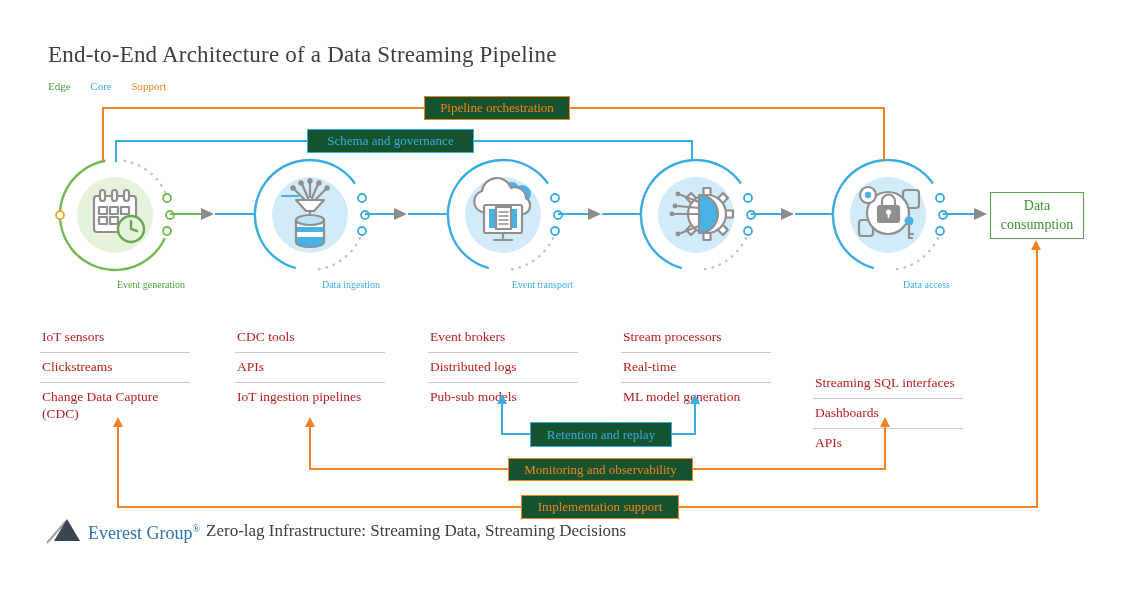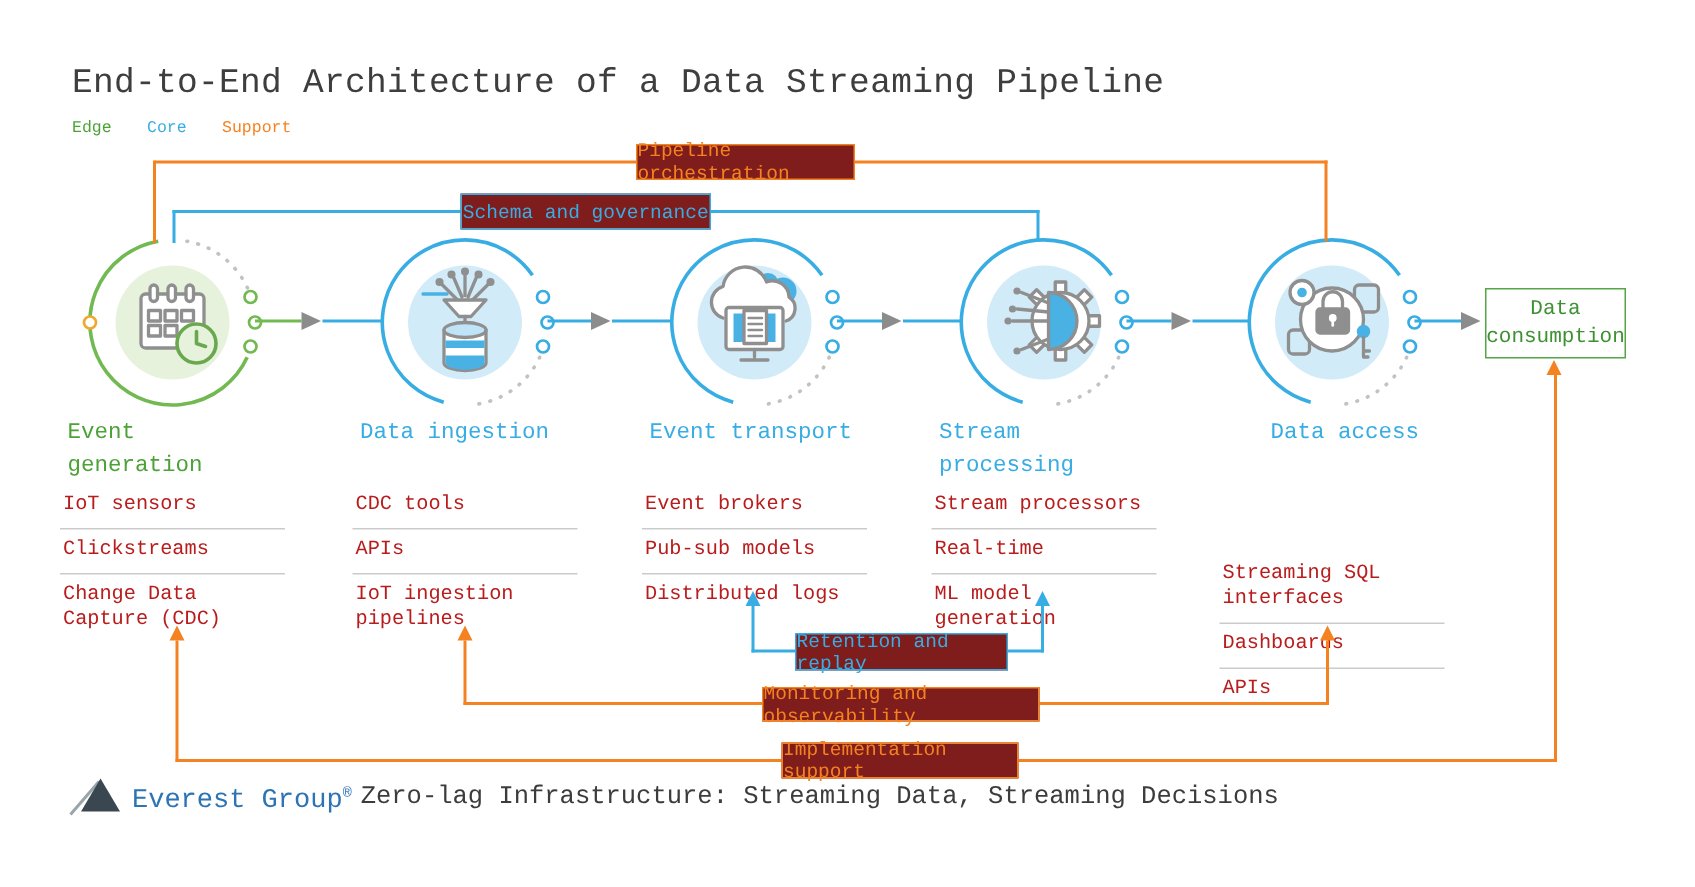--- a/index.html
+++ b/index.html
@@ -1,41 +1,41 @@
 <!DOCTYPE html>
 <html><head>
 <meta charset="utf-8">
 <style>
   html,body{margin:0;padding:0;background:#fff;}
   .canvas{position:relative;width:1108px;height:591px;background:#ffffff;
-          font-family:Liberation Mono, monospace;overflow:hidden;}
+          font-family:Liberation Serif, serif;overflow:hidden;}
   .abs{position:absolute;}
   .title{left:48px;top:42px;font-size:23px;color:#3e3e3e;letter-spacing:.2px;}
   .legend{left:48px;top:80px;font-size:11px;}
   .legend span{margin-right:17px;}
   .lg-edge{color:#4da237;}
   .lg-core{color:#38ade3;}
   .lg-support{color:#f58220;}
   .tagbox{display:flex;align-items:center;justify-content:center;
-          font-size:13px;background:#7f1d1d;box-sizing:border-box;z-index:5;}
+          font-size:13px;background:#14532d;box-sizing:border-box;z-index:5;}
   .tag-orange{border:1.5px solid #f58220;color:#f58220;}
   .tag-blue{border:1.5px solid #38ade3;color:#38ade3;}
   .hline,.vline{z-index:1;}
   .hline{height:2px;}
   .vline{width:2px;}
   .ln-orange{background:#f58220;}
   .ln-blue{background:#38ade3;}
   .ln-green{background:#72b952;}
   .arrow-r{width:0;height:0;border-top:6px solid transparent;border-bottom:6px solid transparent;
            border-left:13px solid #8c8c8c;z-index:2;}
   .arrow-u{width:0;height:0;border-left:5.5px solid transparent;border-right:5.5px solid transparent;
            z-index:2;}
   .au-orange{border-bottom:10px solid #f58220;}
   .au-blue{border-bottom:10px solid #38ade3;}
-  .stage-label{width:140px;text-align:left;font-size:15px;line-height:1.45;}
+  .stage-label{width:140px;text-align:right;font-size:10px;line-height:1.45;}
   .st-green{color:#4da237;}
   .st-blue{color:#38ade3;}
   .stage-list{width:150px;text-align:left;font-size:13.5px;color:#b91c1c;line-height:1.25;}
   .list-item{padding:6px 2px;border-bottom:1px solid #cbcbcb;}
   .list-item:last-child{border-bottom:none;}
   .consumption{display:flex;align-items:center;justify-content:center;text-align:center;
                border:1.5px solid #55a546;color:#3e9132;font-size:14px;line-height:1.3;
                box-sizing:border-box;background:#fff;}
   .footer{left:46px;top:514px;display:flex;align-items:flex-end;}
   .brand{color:#2d74b5;font-size:18px;margin-left:2px;}
@@ -206,37 +206,36 @@
   <div class="abs hline ln-blue" style="left:943px;top:213px;width:31px;"></div>
   <div class="abs arrow-r" style="left:974px;top:208px;"></div>
 
   <div class="abs consumption" style="left:990px;top:192px;width:94px;height:47px;">
     <span>Data consumption</span>
   </div>
 
   <div class="abs stage-label st-green" style="left:45px;top:278px;">Event generation</div>
   <div class="abs stage-label st-blue" style="left:240px;top:278px;">Data ingestion</div>
   <div class="abs stage-label st-blue" style="left:433px;top:278px;">Event transport</div>
-  <div class="abs stage-label st-blue" style="left:626px;top:278px;">Stream processing</div>
-  <div class="abs stage-label st-blue" style="left:847px;top:278px;">Data access</div>
+  <div class="abs stage-label st-blue" style="left:810px;top:278px;">Data access</div>
 
   <div class="abs stage-list" style="left:40px;top:323px;">
     <div class="list-item">IoT sensors</div>
     <div class="list-item">Clickstreams</div>
     <div class="list-item">Change Data Capture (CDC)</div>
   </div>
   <div class="abs stage-list" style="left:235px;top:323px;">
     <div class="list-item">CDC tools</div>
     <div class="list-item">APIs</div>
     <div class="list-item">IoT ingestion pipelines</div>
   </div>
   <div class="abs stage-list" style="left:428px;top:323px;">
     <div class="list-item">Event brokers</div>
+    <div class="list-item">Distributed logs</div>
     <div class="list-item">Pub-sub models</div>
-    <div class="list-item">Distributed logs</div>
   </div>
   <div class="abs stage-list" style="left:621px;top:323px;">
     <div class="list-item">Stream processors</div>
     <div class="list-item">Real-time</div>
     <div class="list-item">ML model generation</div>
   </div>
   <div class="abs stage-list" style="left:813px;top:323px;margin-top:46px;">
     <div class="list-item">Streaming SQL interfaces</div>
     <div class="list-item">Dashboards</div>
     <div class="list-item">APIs</div>

